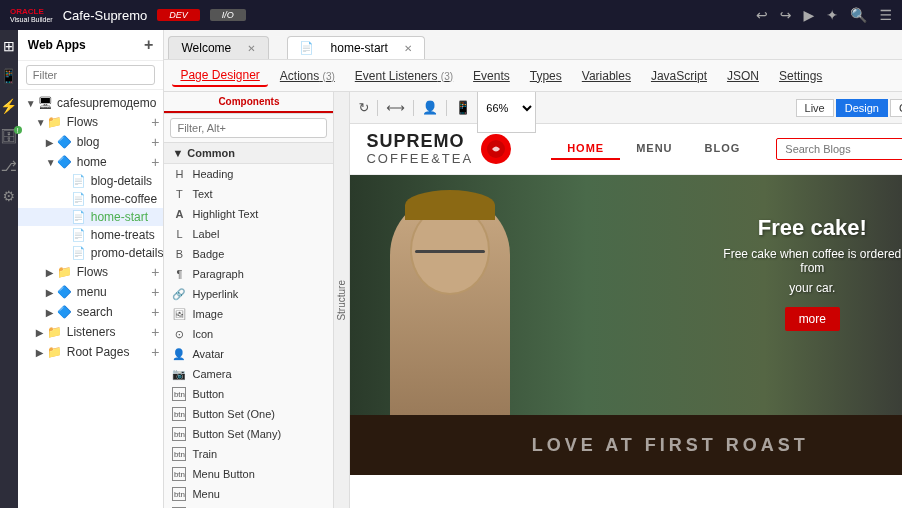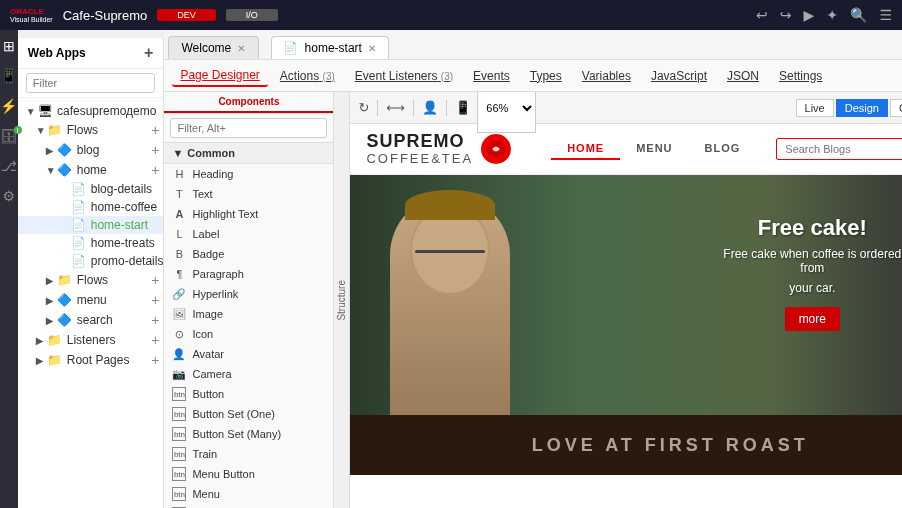--- a/index.html
+++ b/index.html
@@ -18,21 +18,21 @@
       display: flex;
       flex-direction: column;
       color: #e0001a;
       font-size: 8px;
       font-weight: bold;
       line-height: 1;
       margin-right: 2px;
     }
     #title-bar .oracle-logo span:last-child { color: #fff; font-size: 7px; font-weight: normal; }
     #title-bar .app-title { color: #fff; font-size: 13px; font-weight: 500; }
-    #title-bar .badge { background: #cc0000; color: #fff; font-size: 9px; padding: 1px 20px; border-radius: 2px; margin-left: 2px; }
+    #title-bar .badge { background: #cc0000; color: #fff; font-size: 9px; padding: 1px 12px; border-radius: 2px; margin-left: 2px; font-style: italic; }
     #title-bar .badge.io { background: #555; }
     #title-bar .title-spacer { flex: 1; }
     #title-bar .title-actions { display: flex; gap: 12px; align-items: center; }
     #title-bar .title-actions span { color: #aaa; font-size: 14px; cursor: pointer; }
 
     
     #main { display: flex; height: 478px; }
 
     
     #left-icons {
@@ -66,21 +66,20 @@
       justify-content: center;
     }
 
     
     #file-tree {
       width: 210px;
       background: #fff;
       border-right: 1px solid #ddd;
       display: flex;
       flex-direction: column;
-      margin-top: 8px;
     }
     #file-tree-header {
       display: flex;
       align-items: center;
       justify-content: space-between;
       padding: 6px 10px;
       border-bottom: 1px solid #eee;
       font-weight: 600;
       font-size: 12px;
     }
@@ -126,24 +125,24 @@
       padding-left: 4px;
     }
     .tab {
       display: flex;
       align-items: center;
       padding: 4px 12px;
       background: #e8e8e8;
       border: 1px solid #ccc;
       border-bottom: none;
       border-radius: 4px 4px 0 0;
-      margin-right: 12px;
+      margin-right: 18px;
       font-size: 12px;
       cursor: pointer;
-      gap: 6px;
+      gap: 16px;
     }
     .tab.active { background: #fff; border-color: #ccc; }
     .tab .tab-close { color: #888; font-size: 10px; }
 
     
     #content-area {
       flex: 1;
       display: flex;
       flex-direction: column;
       background: #fff;

